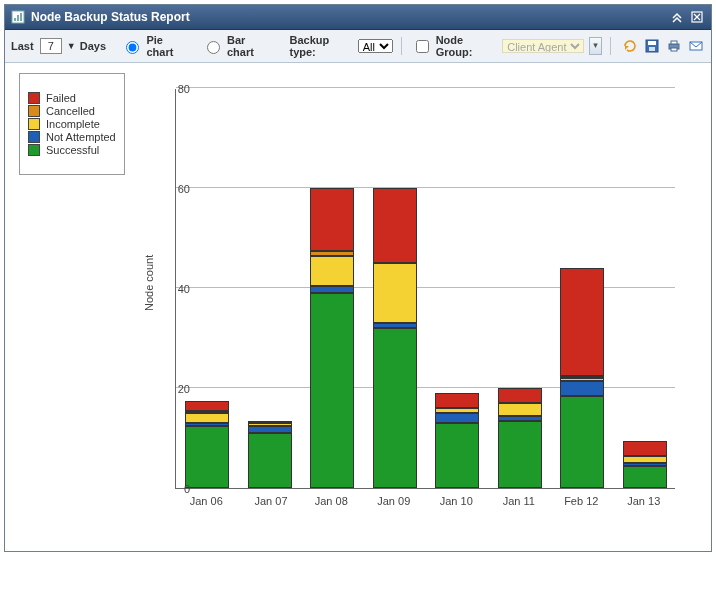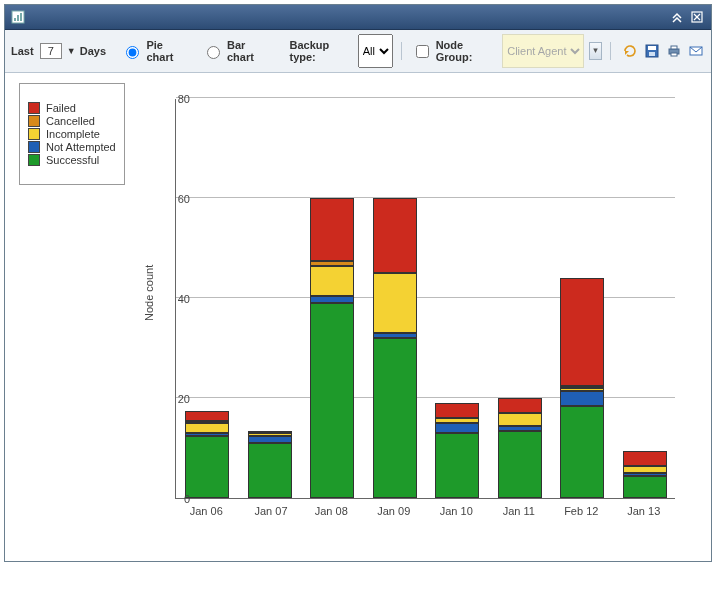--- a/index.html
+++ b/index.html
@@ -53,21 +53,21 @@
     align-items: center;
     gap: 4px;
     padding: 4px 6px;
     background: #eef2f6;
     border-bottom: 1px solid #b9c5d1;
   }
   .toolbar label { margin-right: 2px; font-weight: bold; }
   .toolbar select, .toolbar input[type=text] {
     font-size: 11px;
     font-family: inherit;
-    height: 34px;
+    height: 14px;
   }
   .toolbar .days-val {
     width: 24px;
     text-align: center;
     border: 1px solid #888;
     background: #fff;
     padding: 1px 2px;
   }
   .toolbar .sep {
     width: 1px; height: 18px;
@@ -194,20 +194,21 @@
 
   <div class="titlebar">
     <span class="icon-report">
       <svg viewBox="0 0 14 14" width="14" height="14">
         <rect x="1" y="1" width="12" height="12" fill="#fff" stroke="#7aa" stroke-width="1"></rect>
         <rect x="3" y="8" width="2" height="3" fill="#7aa"></rect>
         <rect x="6" y="5" width="2" height="6" fill="#7aa"></rect>
         <rect x="9" y="3" width="2" height="8" fill="#7aa"></rect>
       </svg>
     </span>
+    <span>Node Backup Status Report</span>
     <span class="spacer"></span>
     <span class="tbtn" title="collapse">
       <svg viewBox="0 0 12 12" width="12" height="12">
         <path d="M2 7 L6 3 L10 7" fill="none" stroke="#fff" stroke-width="1.5"></path>
         <path d="M2 11 L6 7 L10 11" fill="none" stroke="#fff" stroke-width="1.5"></path>
       </svg>
     </span>
     <span class="tbtn" title="close">
       <svg viewBox="0 0 12 12" width="12" height="12">
         <rect x="1" y="1" width="10" height="10" fill="none" stroke="#fff" stroke-width="1.2"></rect>

